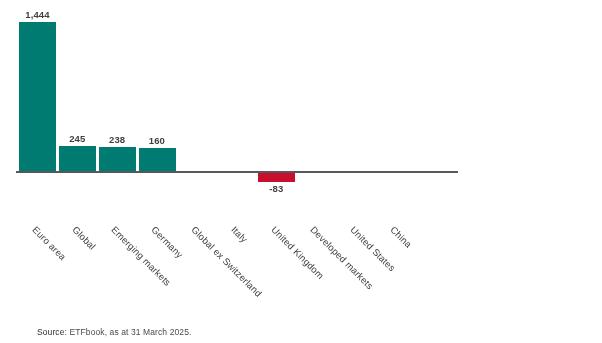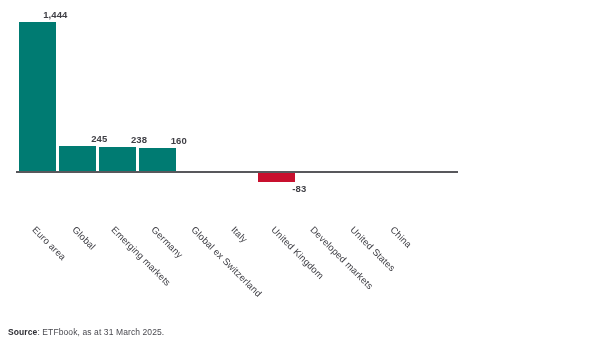--- a/index.html
+++ b/index.html
@@ -60,21 +60,21 @@
   }
   .bar.neg {
     background: #c8102e;
     top: 165px;
   }
 
   .val-label {
     position: absolute;
     width: 60px;
     left: -10.5px;
-    text-align: right;
+    text-align: center;
     font-size: 9.5px;
     font-weight: 700;
     color: #3f3f45;
     letter-spacing: .1px;
     white-space: nowrap;
   }
 
   
   .cat-layer {
     position: absolute;
@@ -105,22 +105,23 @@
   .source {
     position: absolute;
     left: 8px;
     top: 327px;
     font-size: 8.5px;
     color: #4a4a50;
     white-space: nowrap;
     letter-spacing: .1px;
   }
   .source b {
-    font-weight: 700;
+    font-weight: 400;
     color: #2f2f35;
+    margin-left: 29px;
   }
 </style>
 </head>
 <body>
 
 <div id="chart-root">
 
   <div class="plot">
     <div class="zero-line"></div>
 

